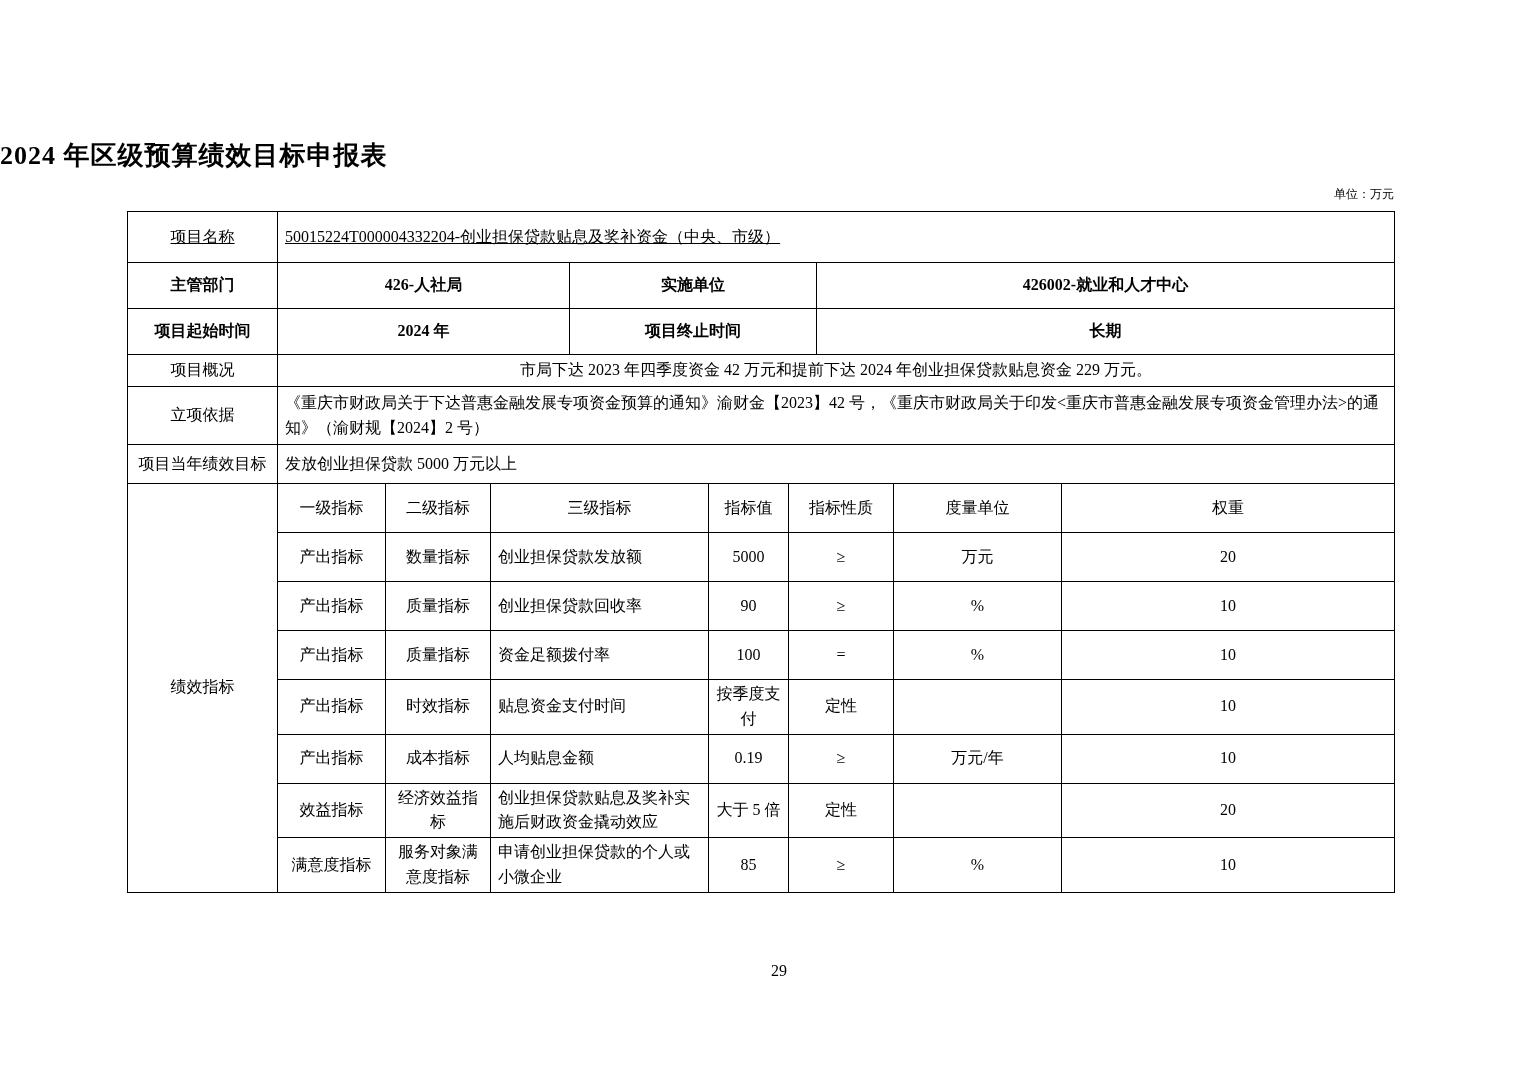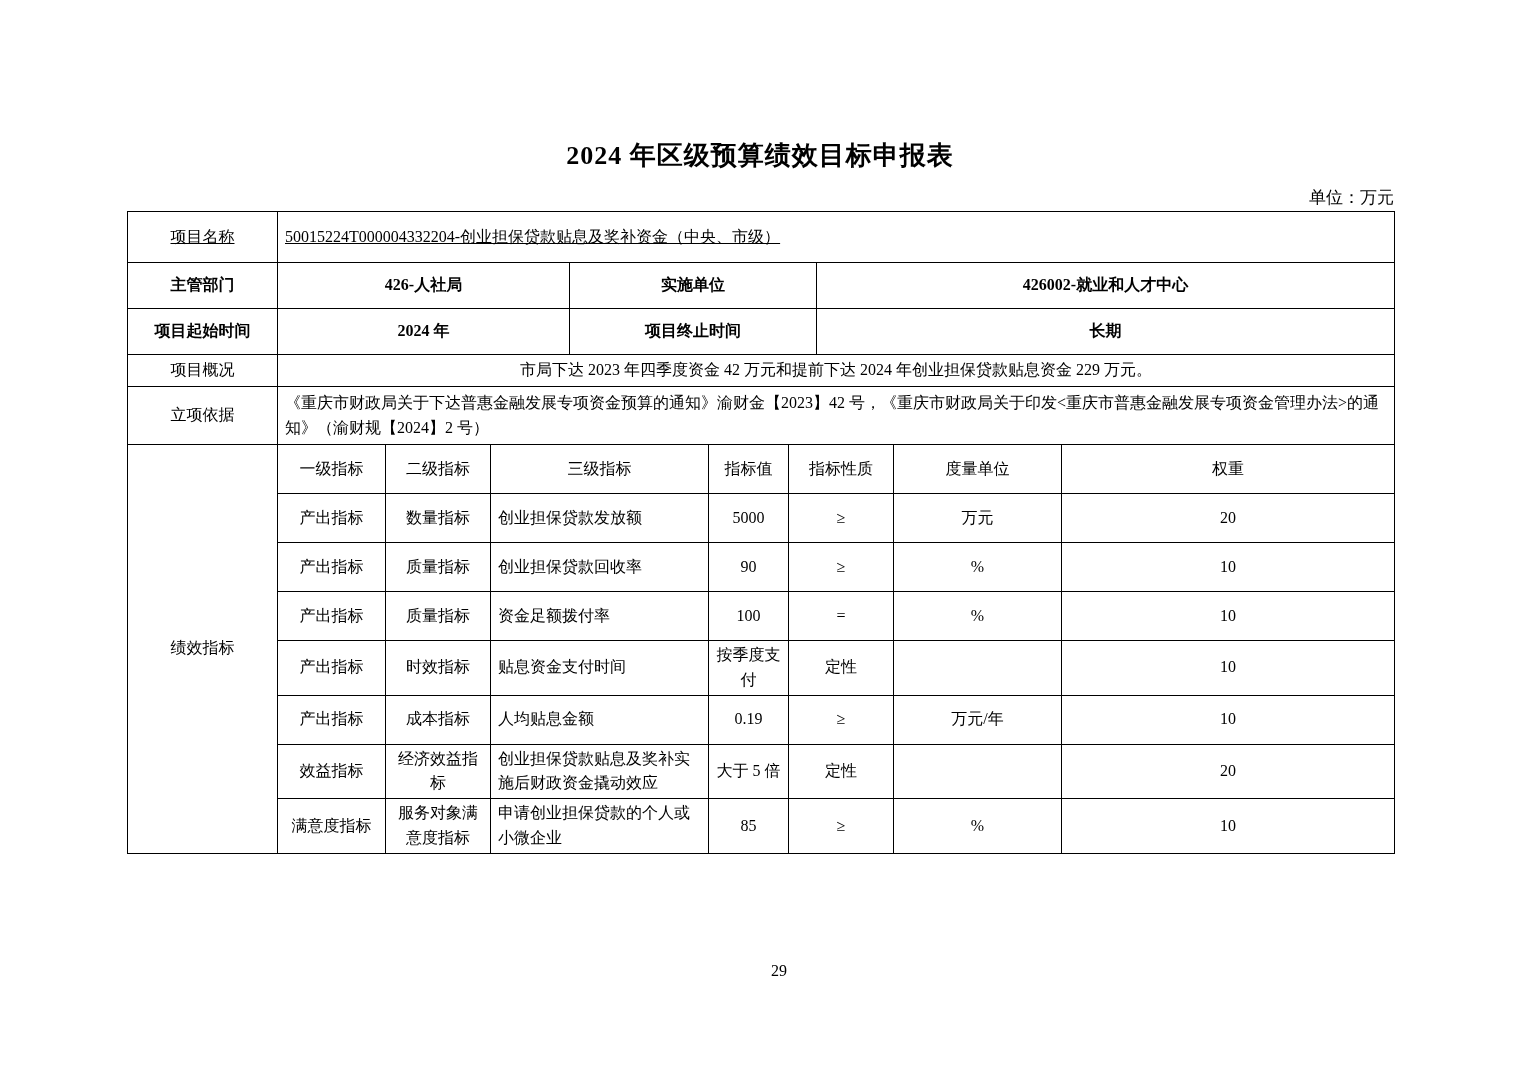--- a/index.html
+++ b/index.html
@@ -6,27 +6,26 @@
   .page{
     position:relative;
     width:1520px;height:1074px;
     background:#ffffff;
     color:#000;
     font-family:"Liberation Serif","DejaVu Serif",serif;
     overflow:hidden;
   }
   .doc-title{
     position:absolute;top:138px;left:0;width:1520px;
-    text-align:center;
     font-size:26px;font-weight:bold;
     letter-spacing:1px;
   }
   .unit-note{
     position:absolute;top:186px;left:127px;width:1267px;
-    text-align:right;font-size:17px;
+    text-align:right;font-size:12px;
   }
   .tables{
     position:absolute;top:211px;left:127px;width:1267px;
   }
   table{
     border-collapse:collapse;
     table-layout:fixed;
     width:1267px;
   }
   .ind-table{margin-top:-1px;}
@@ -87,20 +86,24 @@
           <td>项目终止时间</td>
           <td>长期</td>
         </tr>
         <tr class="h31">
           <td>项目概况</td>
           <td colspan="3" class="left">市局下达 2023 年四季度资金 42 万元和提前下达 2024 年创业担保贷款贴息资金 229 万元。</td>
         </tr>
         <tr class="h57">
           <td>立项依据</td>
           <td colspan="3" class="left">《重庆市财政局关于下达普惠金融发展专项资金预算的通知》渝财金【2023】42 号，《重庆市财政局关于印发&lt;重庆市普惠金融发展专项资金管理办法&gt;的通知》（渝财规【2024】2 号）</td>
+        </tr>
+        <tr class="h38">
+          <td>项目当年绩效目标</td>
+          <td colspan="3" class="left">发放创业担保贷款 5000 万元以上</td>
         </tr>
       </tbody>
     </table>
 
     <table class="ind-table">
       <colgroup>
         <col style="width:150px">
           <col style="width:108px">
           <col style="width:105px">
           <col style="width:218px">

